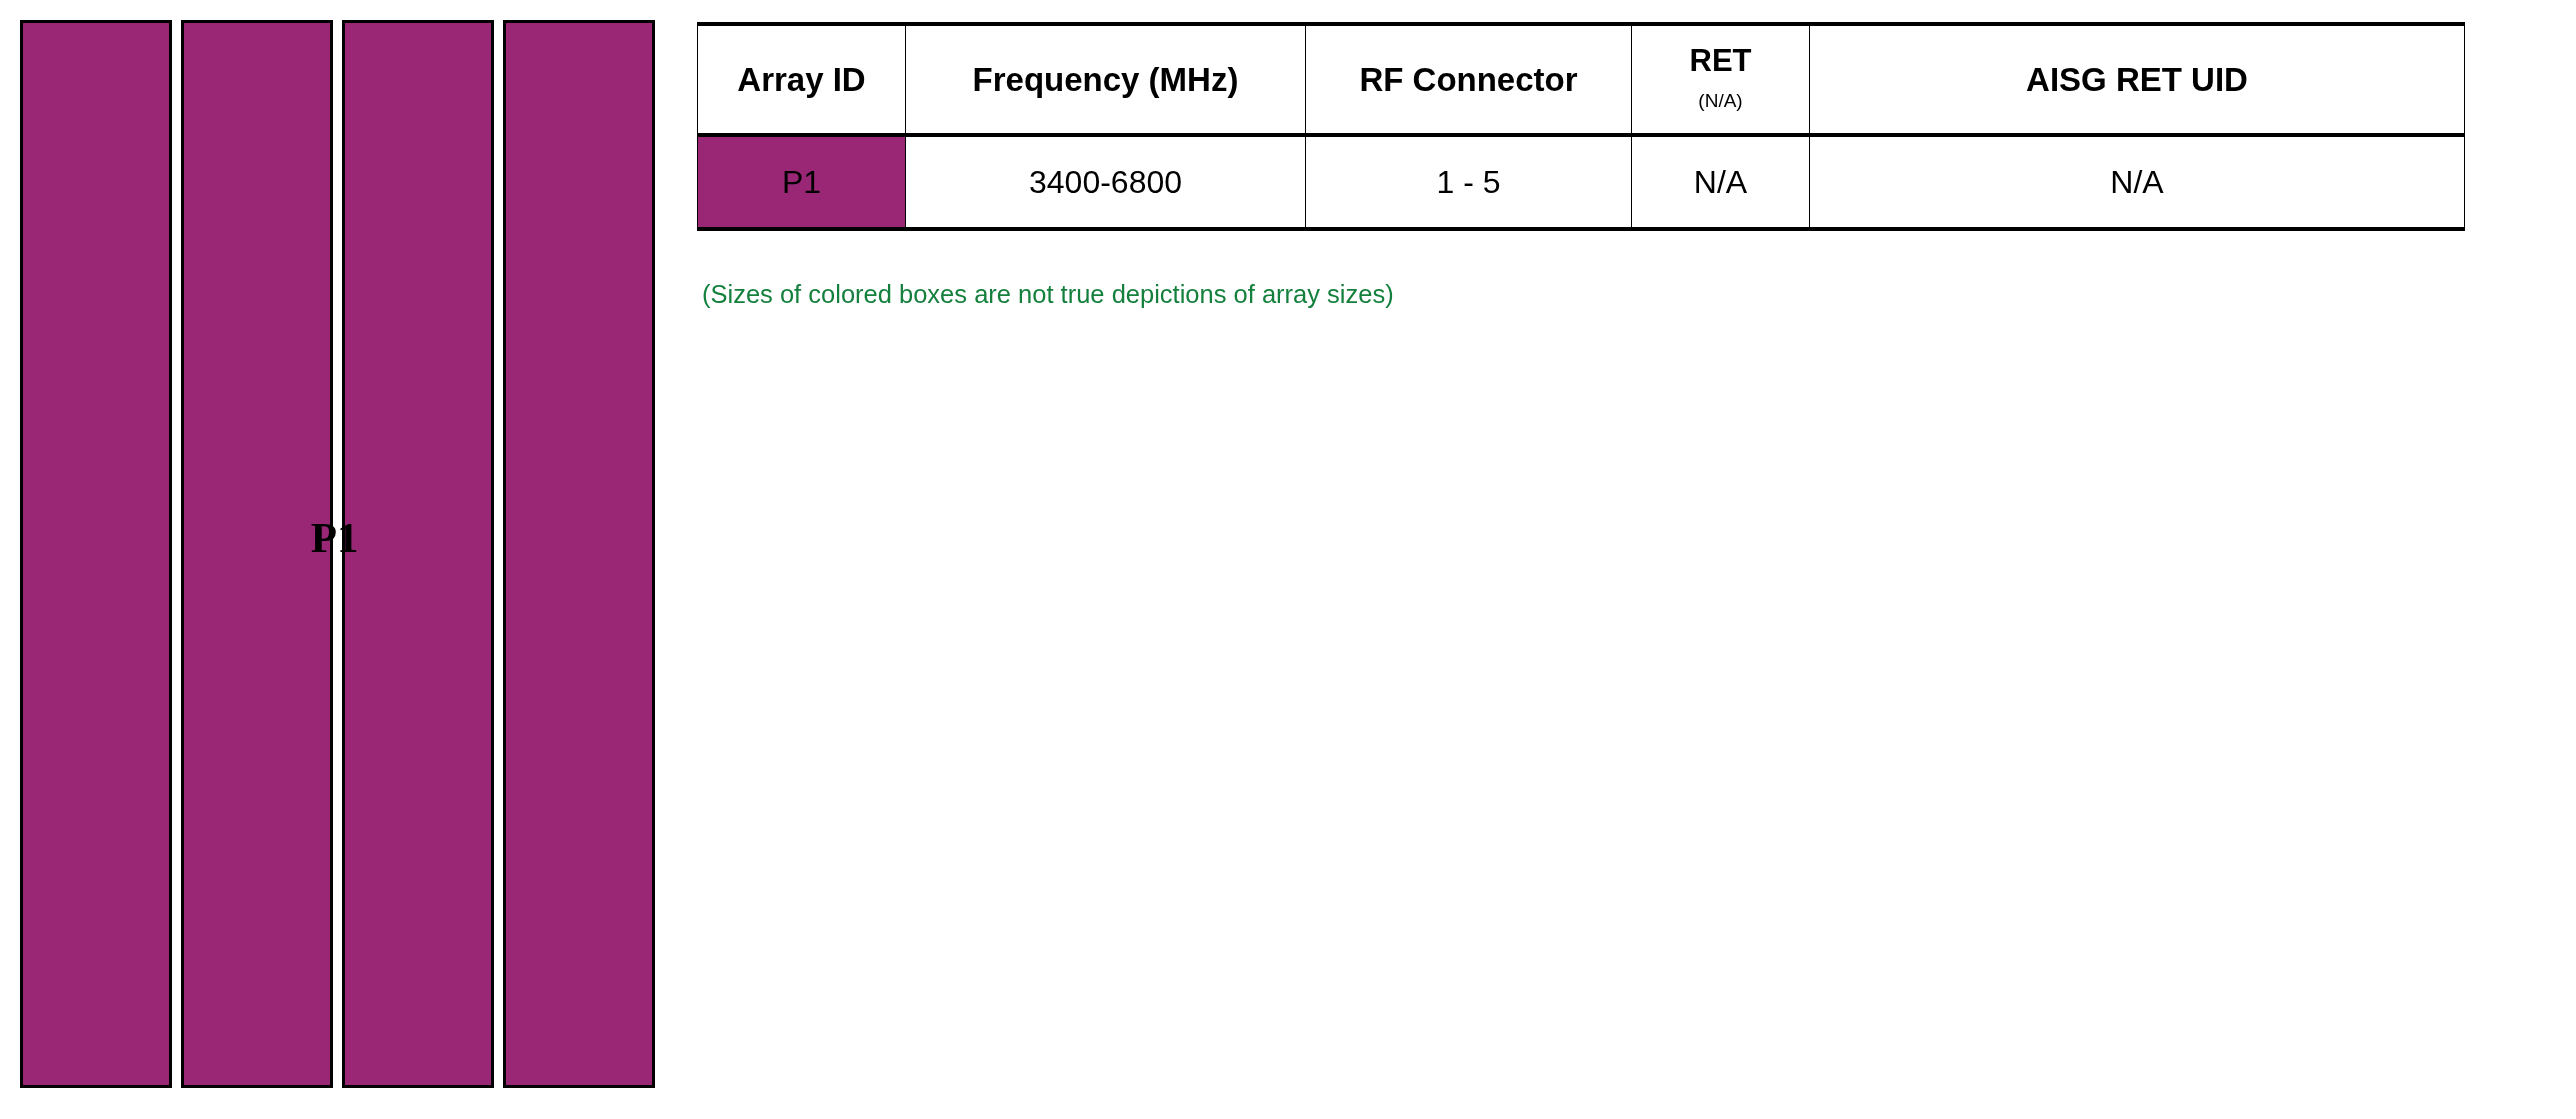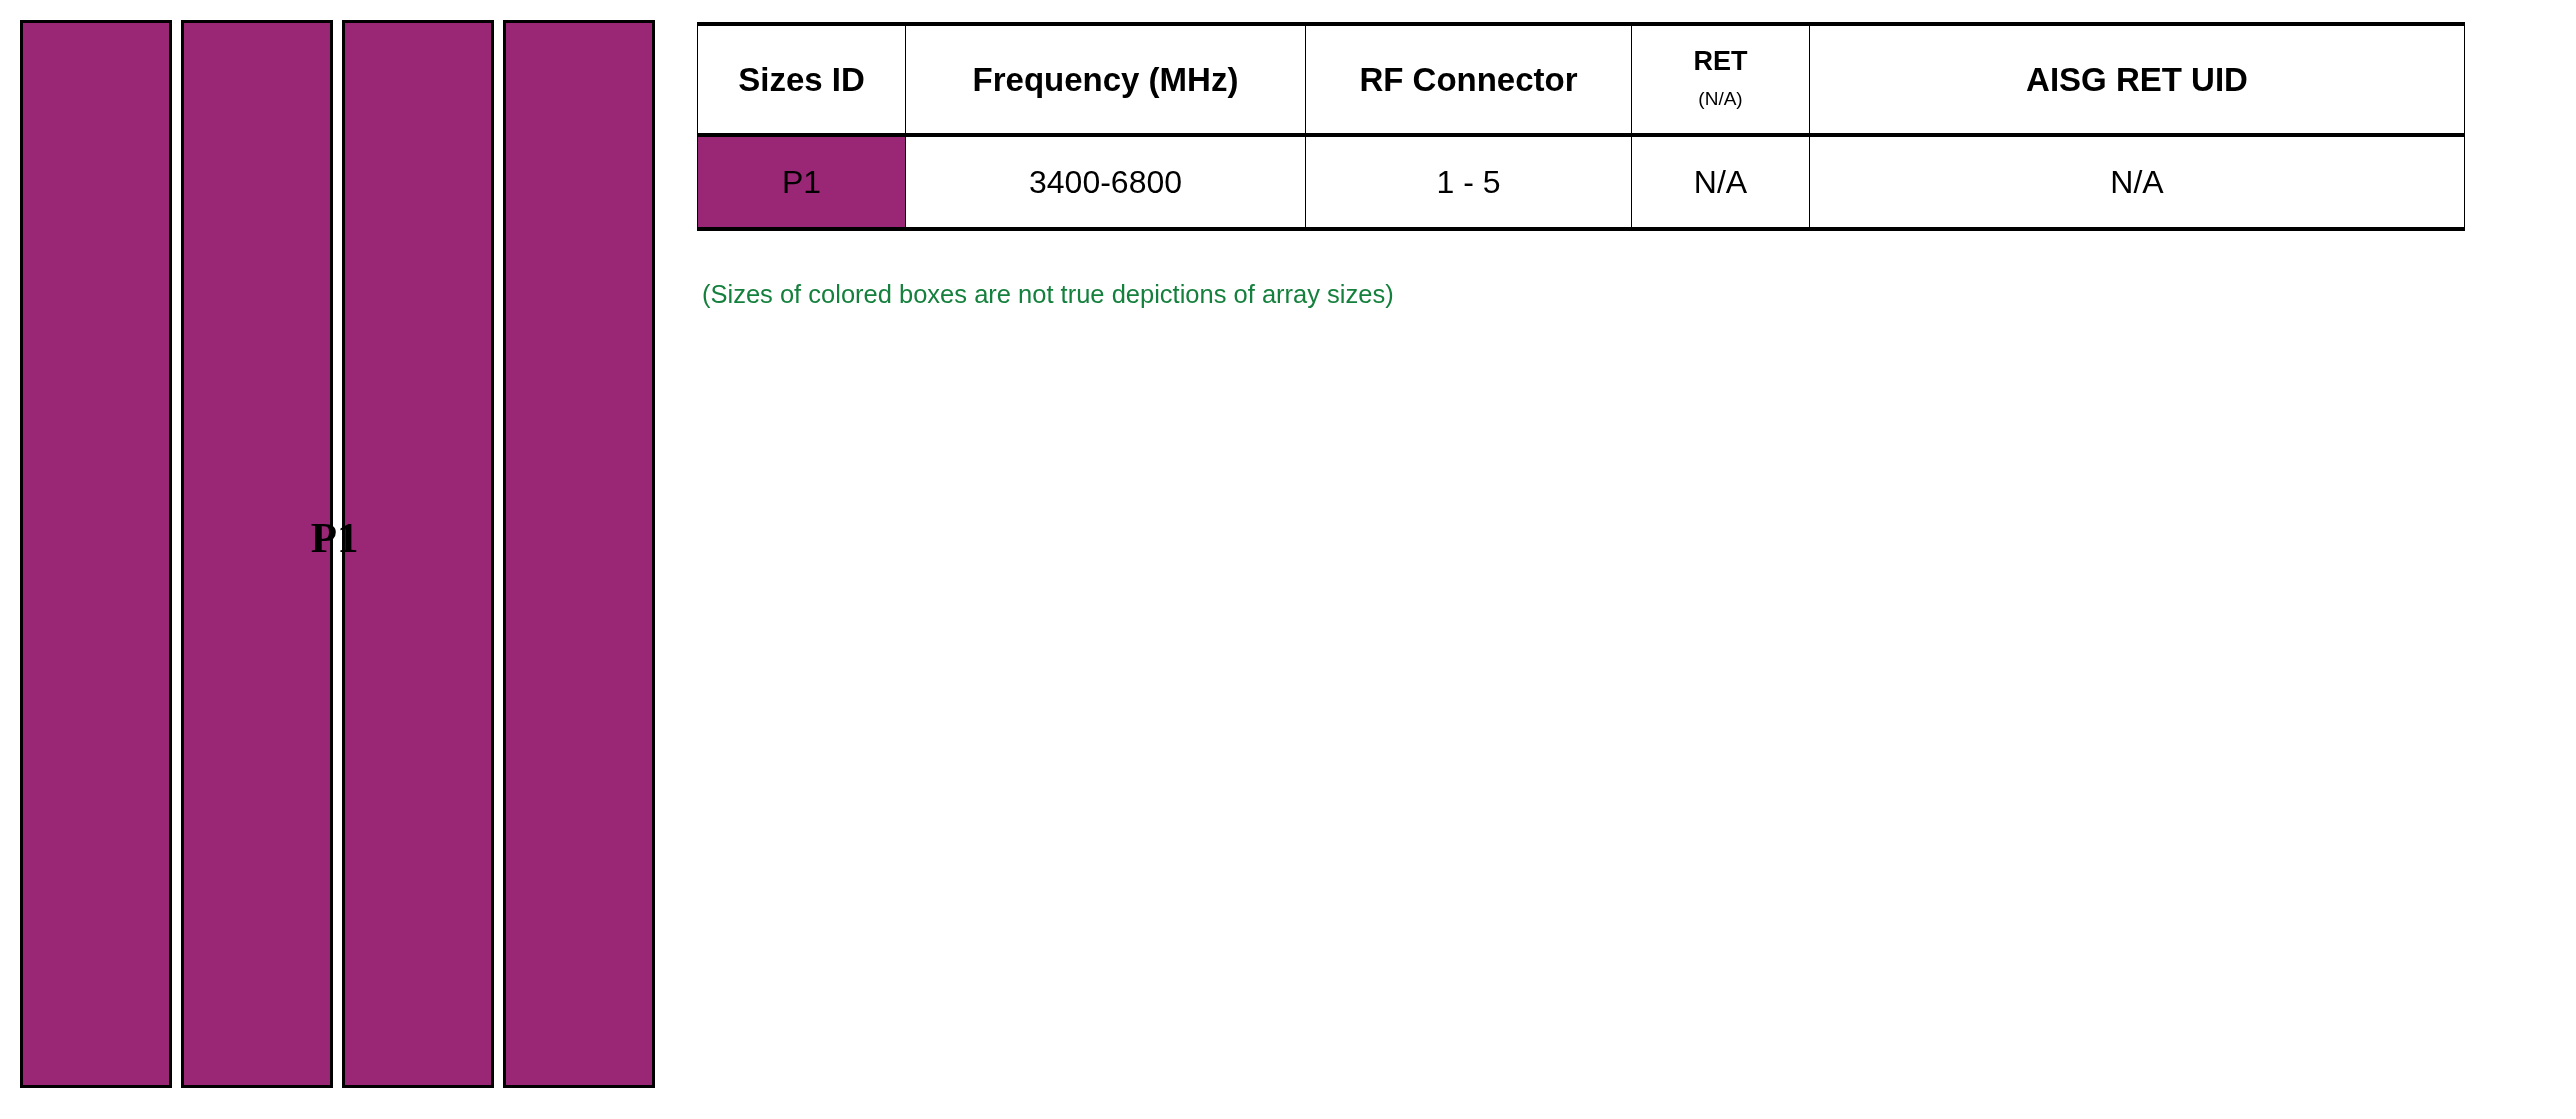--- a/index.html
+++ b/index.html
@@ -96,21 +96,21 @@
   }
 
   .col-array-id    { width: 208px; }
   .col-frequency   { width: 400px; }
   .col-rf          { width: 326px; }
   .col-ret         { width: 178px; }
   .col-aisg        { width: 655px; }
 
   .ret-head-main {
     display: block;
-    font-size: 27px;
+    font-size: 31px;
     font-weight: bold;
     line-height: 1.05;
   }
   .ret-head-sub {
     display: block;
     font-size: 19px;
     font-weight: normal;
     line-height: 1.3;
     margin-top: 11px;
   }
@@ -135,21 +135,21 @@
   <div class="array-bar" id="array-bar-3"></div>
   <div class="array-bar" id="array-bar-4"></div>
   <div id="array-label-p1">
     <span>P1</span>
   </div>
 </div>
 
 <table id="array-table">
   <thead>
     <tr>
-      <th class="col-array-id">Sizes ID</th>
+      <th class="col-array-id">Array ID</th>
       <th class="col-frequency">Frequency (MHz)</th>
       <th class="col-rf">RF Connector</th>
       <th class="col-ret">
         <span class="ret-head-main">RET</span>
         <span class="ret-head-sub">(N/A)</span>
       </th>
       <th class="col-aisg">AISG RET UID</th>
     </tr>
   </thead>
   <tbody>

